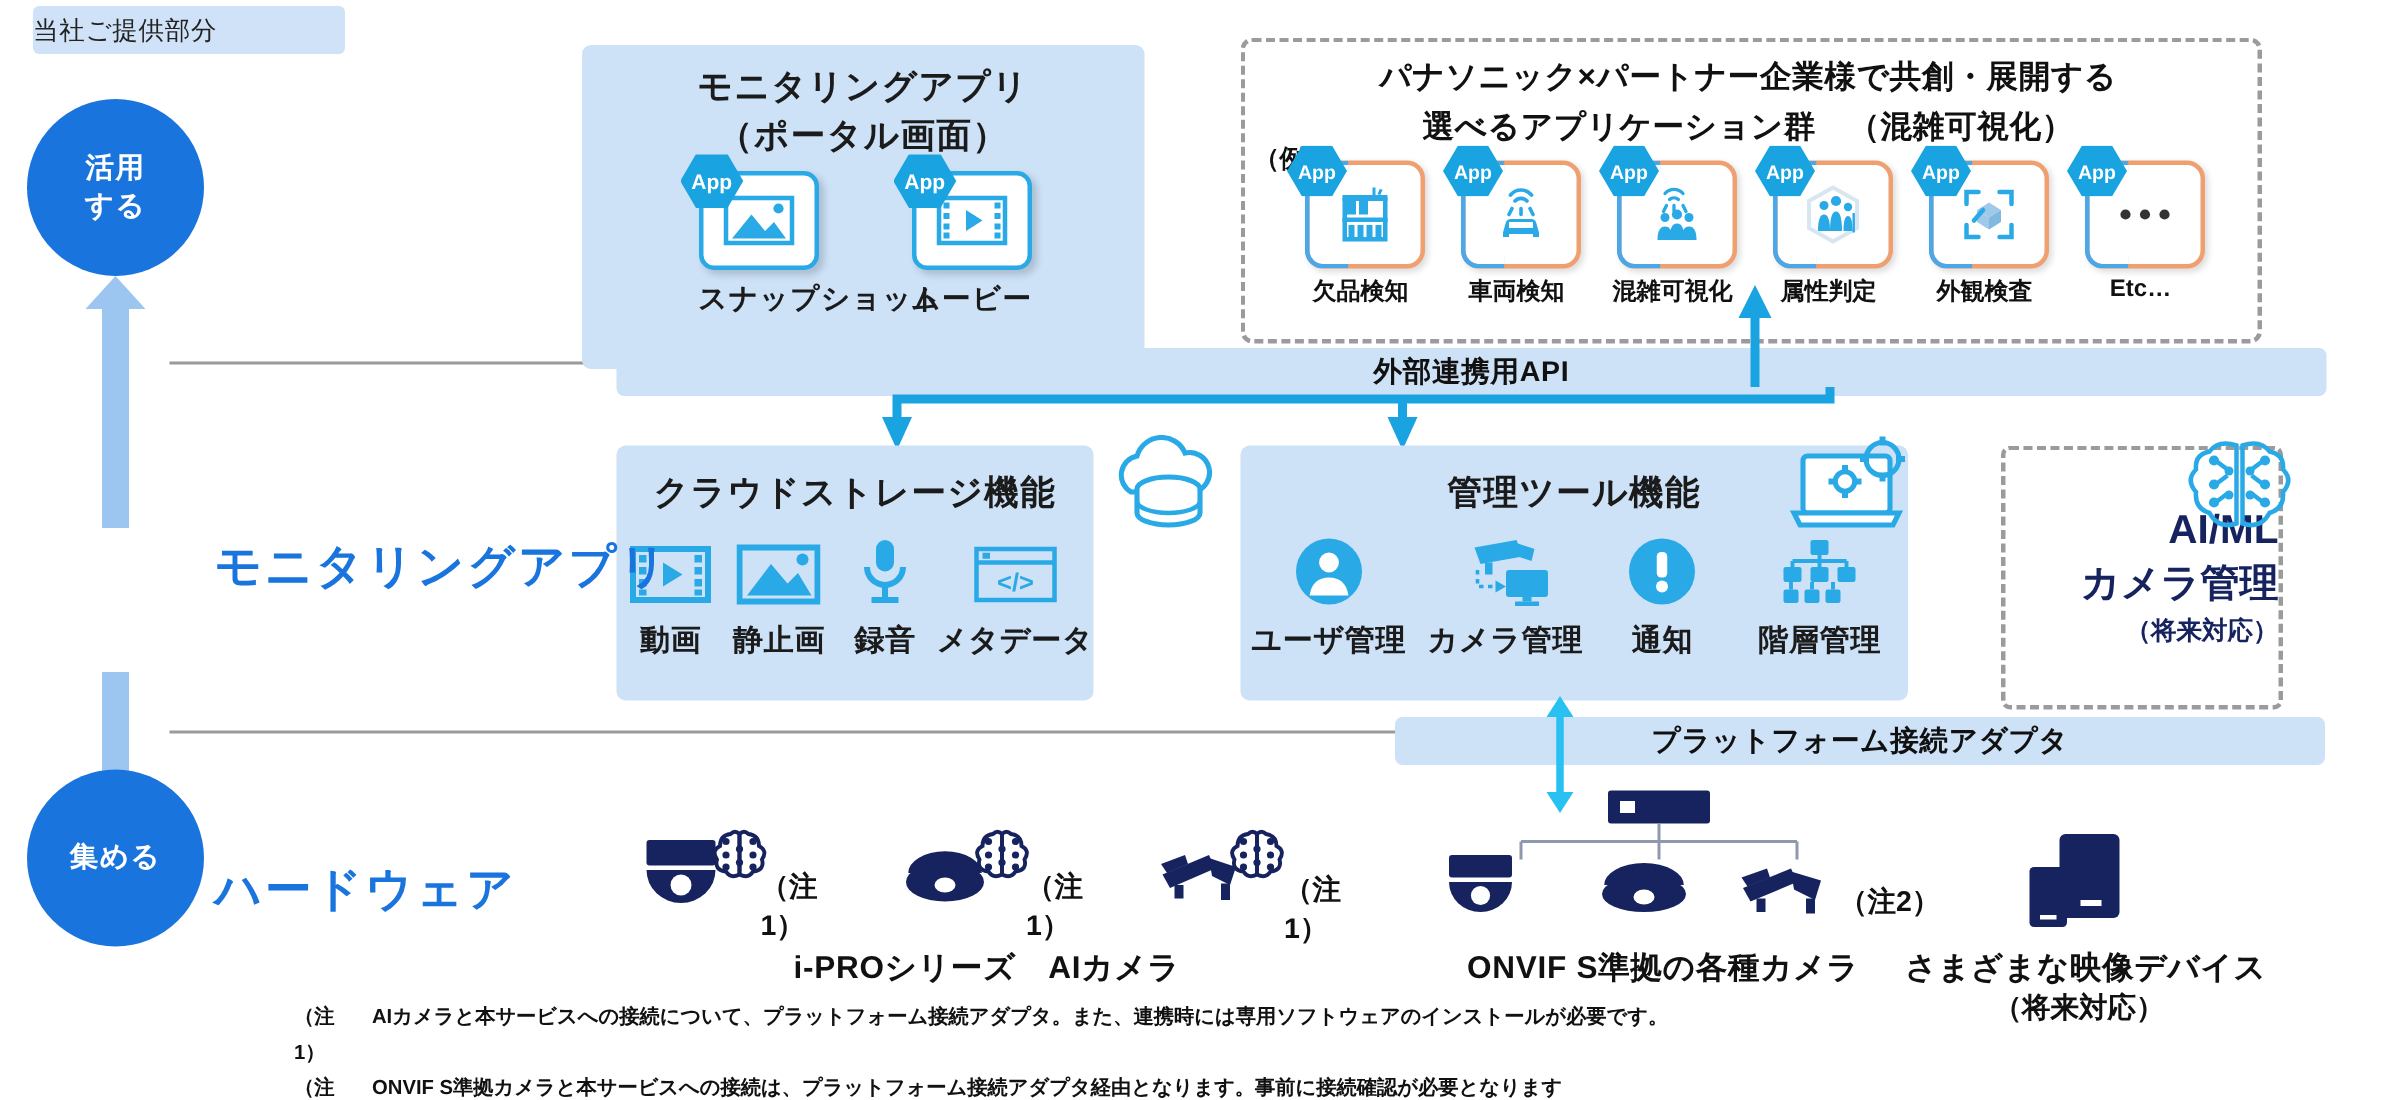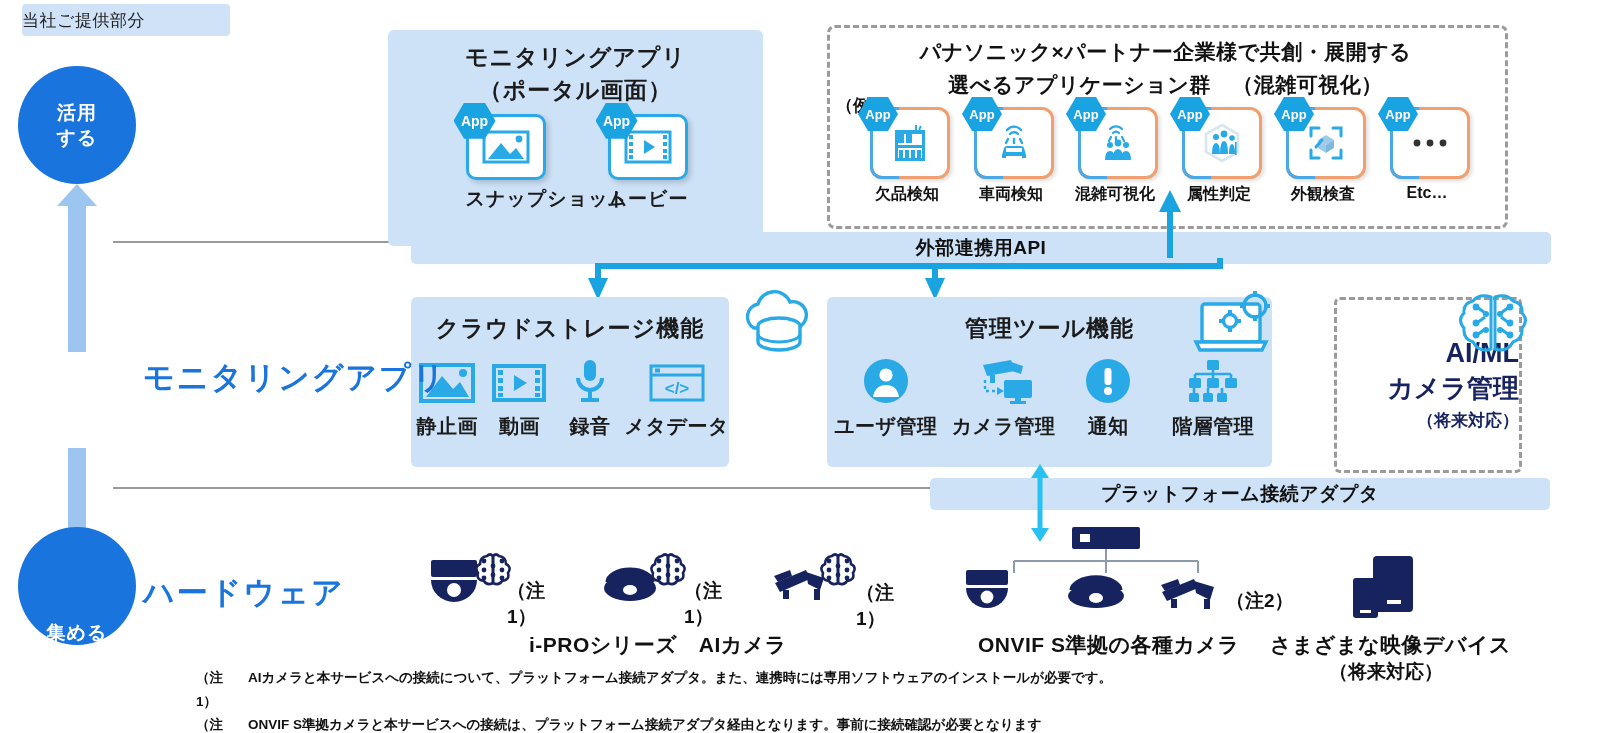--- a/index.html
+++ b/index.html
@@ -154,21 +154,21 @@
 
   <div class="abs stage-circle" style="left:18px;top:66px;">
     <span>活用</span>
     <span>する</span>
   </div>
 
   <div class="abs stage-label" style="left:143px;top:358px;">
     <span class="l1">モニタリングアプリ</span>
   </div>
 
-  <div class="abs stage-circle" style="left:18px;top:527px;justify-content:flex-end;">
+  <div class="abs stage-circle" style="left:18px;top:513px;">
     <span>集める</span>
   </div>
   <div class="abs stage-label" style="left:143px;top:573px;">
     <span class="l1">ハードウェア</span>
   </div>
 
   <div class="abs divider" style="left:113px;top:241px;width:1420px;"></div>
   <div class="abs divider" style="left:113px;top:487px;width:1420px;"></div>
 
   <div class="abs panel" id="monitor-panel">
@@ -358,46 +358,46 @@
         <path d="M610 98 L610 48"></path>
       </g>
     <polygon points="610,30 599,52 621,52" fill="#19a3e0"></polygon>
   </svg>
 
   <div class="abs panel" id="cloud-panel">
     <div class="plat-title">クラウドストレージ機能</div>
     <div class="plat-items">
       <div class="plat-item" style="width:88px;">
         <div class="plat-ico">
-          <svg width="56" height="42" viewBox="0 0 56 42">
-            <rect x="2" y="3" width="52" height="36" fill="none" stroke="#29a9e6" stroke-width="4"></rect>
-            <path d="M7 35 L23 14 L34 27 L41 20 L50 35 Z" fill="#29a9e6"></path>
-            <circle cx="44" cy="11" r="4" fill="#29a9e6"></circle>
-          </svg>
-        </div>
-        <div class="plat-cap">静止画</div>
-      </div>
-      <div class="plat-item" style="width:88px;">
-        <div class="plat-ico">
           <svg width="54" height="42" viewBox="0 0 54 42">
             <rect x="2" y="4" width="50" height="34" fill="none" stroke="#29a9e6" stroke-width="4"></rect>
             <g fill="#29a9e6">
               <rect x="6" y="8" width="5" height="5"></rect>
                 <rect x="6" y="16" width="5" height="5"></rect>
               <rect x="6" y="24" width="5" height="5"></rect>
                 <rect x="6" y="31" width="5" height="4"></rect>
               <rect x="43" y="8" width="5" height="5"></rect>
                 <rect x="43" y="16" width="5" height="5"></rect>
               <rect x="43" y="24" width="5" height="5"></rect>
                 <rect x="43" y="31" width="5" height="4"></rect>
             </g>
             <path d="M22 13 L35 21 L22 29 Z" fill="#29a9e6"></path>
           </svg>
         </div>
         <div class="plat-cap">動画</div>
+      </div>
+      <div class="plat-item" style="width:88px;">
+        <div class="plat-ico">
+          <svg width="56" height="42" viewBox="0 0 56 42">
+            <rect x="2" y="3" width="52" height="36" fill="none" stroke="#29a9e6" stroke-width="4"></rect>
+            <path d="M7 35 L23 14 L34 27 L41 20 L50 35 Z" fill="#29a9e6"></path>
+            <circle cx="44" cy="11" r="4" fill="#29a9e6"></circle>
+          </svg>
+        </div>
+        <div class="plat-cap">静止画</div>
       </div>
       <div class="plat-item" style="width:84px;text-align:right;">
         <div class="plat-ico">
           <svg width="40" height="46" viewBox="0 0 40 46">
             <rect x="14" y="2" width="12" height="21" rx="6" fill="#29a9e6"></rect>
             <path d="M8 20 A12 12 0 0 0 32 20" fill="none" stroke="#29a9e6" stroke-width="4"></path>
             <rect x="18" y="32" width="4" height="10" fill="#29a9e6"></rect>
             <rect x="11" y="40" width="18" height="4" fill="#29a9e6"></rect>
           </svg>
         </div>

